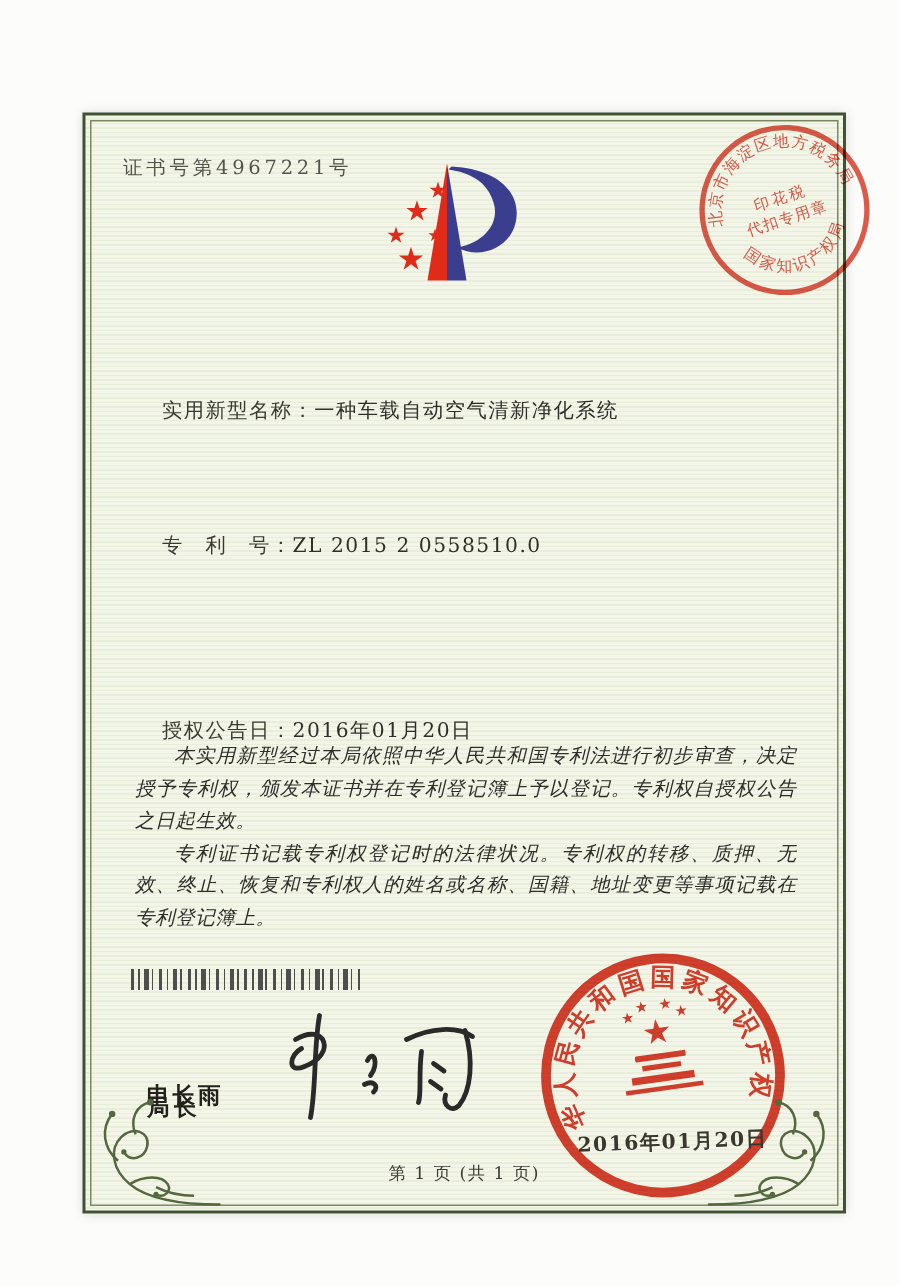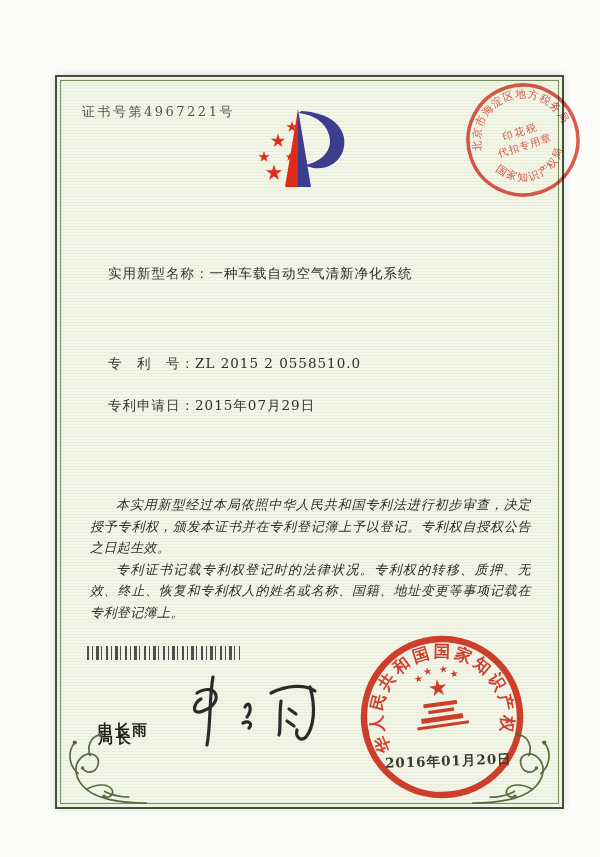--- a/index.html
+++ b/index.html
@@ -86,22 +86,22 @@
     <use href="#star" transform="translate(45,54) scale(4.6)" fill="#e02b18"></use>
   </svg>
 
 
   <div class="field-row" style="top:188px">
     <span class="flabel">实用新型名称：</span><span class="fvalue">一种车载自动空气清新净化系统</span>
   </div>
   <div class="field-row" style="top:278px">
     <span class="flabel">专　利　号：</span><span class="fvalue">ZL 2015 2 0558510.0</span>
   </div>
-  <div class="field-row" style="top:320px">
-    <span class="flabel">专利申请日：</span><span class="fvalue">2015年07月29日</span>
+  <div class="field-row" style="top:401px">
+    <span class="flabel">授权公告日：</span><span class="fvalue">2016年01月20日</span>
   </div>
 
   <div class="paras">
     <p>本实用新型经过本局依照中华人民共和国专利法进行初步审查，决定授予专利权，颁发本证书并在专利登记簿上予以登记。专利权自授权公告之日起生效。</p>
     <p>专利证书记载专利权登记时的法律状况。专利权的转移、质押、无效、终止、恢复和专利权人的姓名或名称、国籍、地址变更等事项记载在专利登记簿上。</p>
   </div>
 
   <div class="barcode"></div>
 
   <div class="signer-title">局长</div>
@@ -148,20 +148,21 @@
     <text font-size="10.5" fill="#dc4433" letter-spacing="1">
       <textPath href="#taxTop" startOffset="50%" text-anchor="middle">北京市海淀区地方税务局</textPath>
     </text>
     <text font-size="10.5" fill="#dc4433" letter-spacing="1.5">
       <textPath href="#taxBottom" startOffset="50%" text-anchor="middle">国家知识产权局</textPath>
     </text>
     <text x="58" y="53" text-anchor="middle" font-size="10" fill="#dc4433" letter-spacing="2">印花税</text>
     <text x="58" y="67" text-anchor="middle" font-size="10" fill="#dc4433" letter-spacing="1">代扣专用章</text>
   </svg>
 
+  <div class="footer">第 1 页 (共 1 页)</div>
 
   <svg class="flourish left" viewBox="0 0 90 80" aria-hidden="true">
     <g fill="none" stroke="#55673f" stroke-width="1.7">
       <path d="M88,78 C60,78 38,74 26,64 C14,54 12,40 20,32 C28,24 40,28 38,38 C36,47 26,49 22,42"></path>
       <path d="M26,64 C36,58 48,58 52,64 C55,69 49,74 44,71"></path>
       <path d="M18,48 C8,40 6,26 14,16"></path>
       <path d="M30,30 C26,20 30,10 40,8"></path>
       <path d="M44,66 C52,70 62,72 70,72"></path>
     </g>
     <g fill="#55673f">

